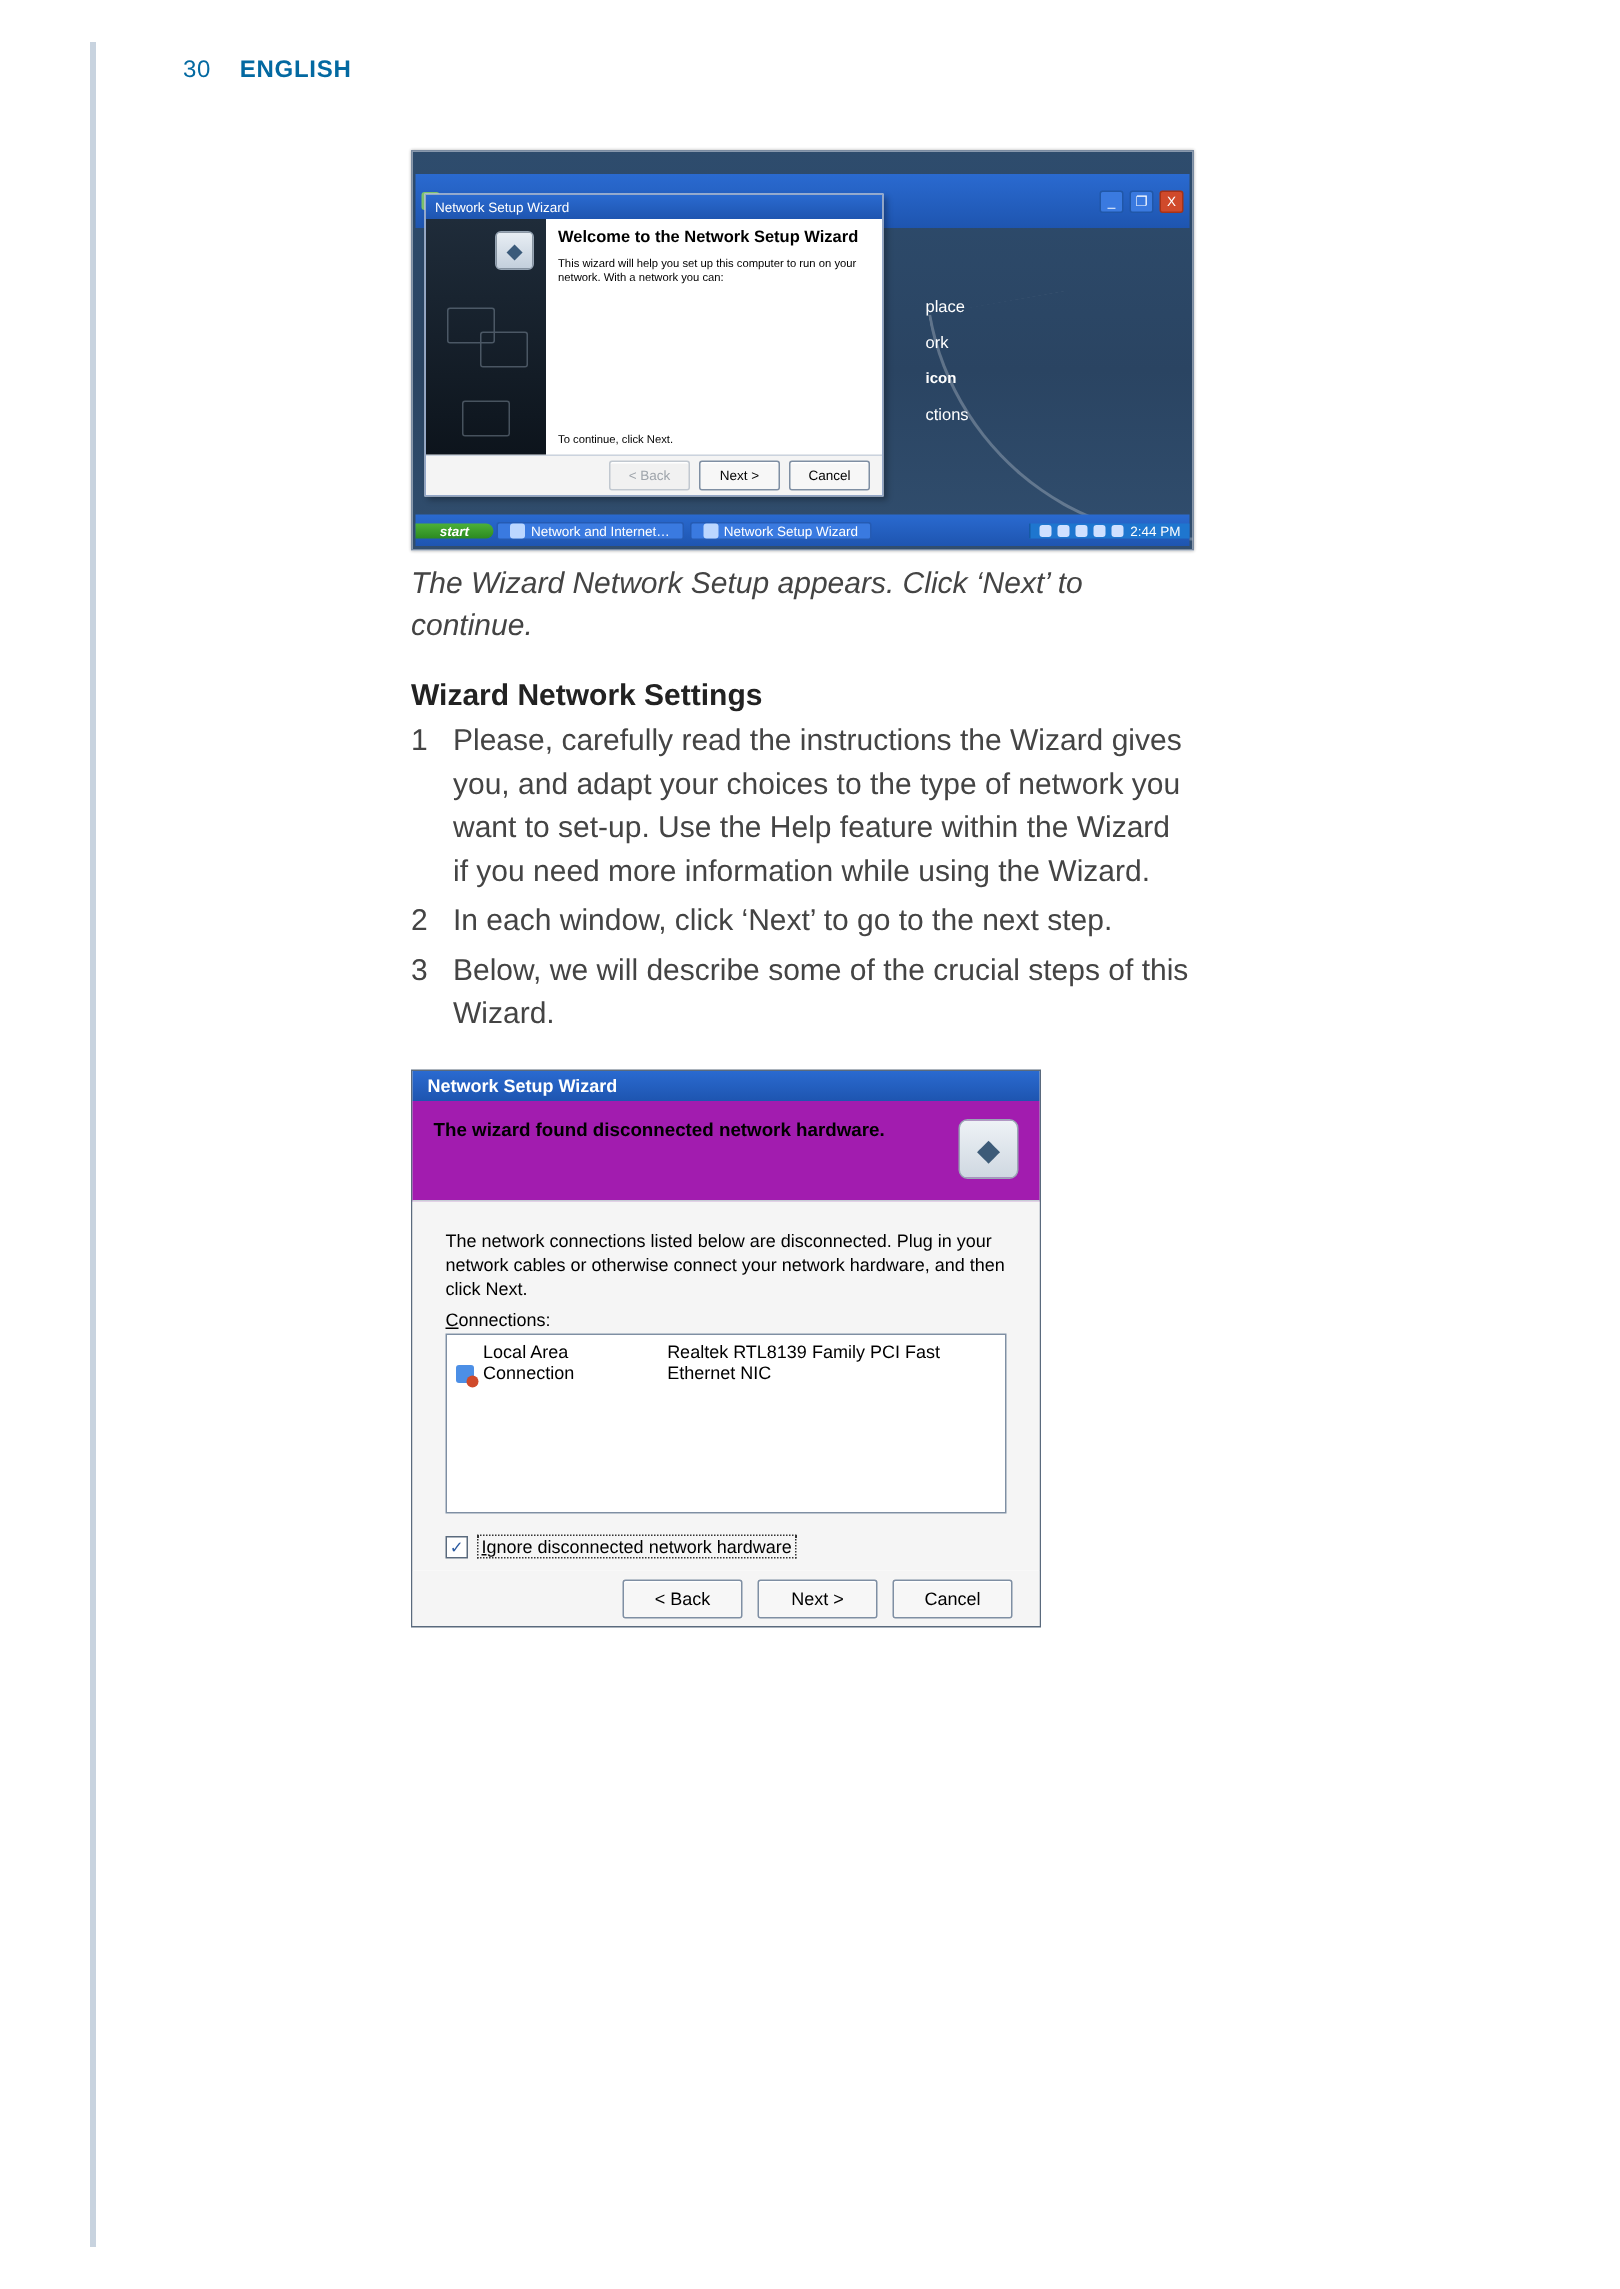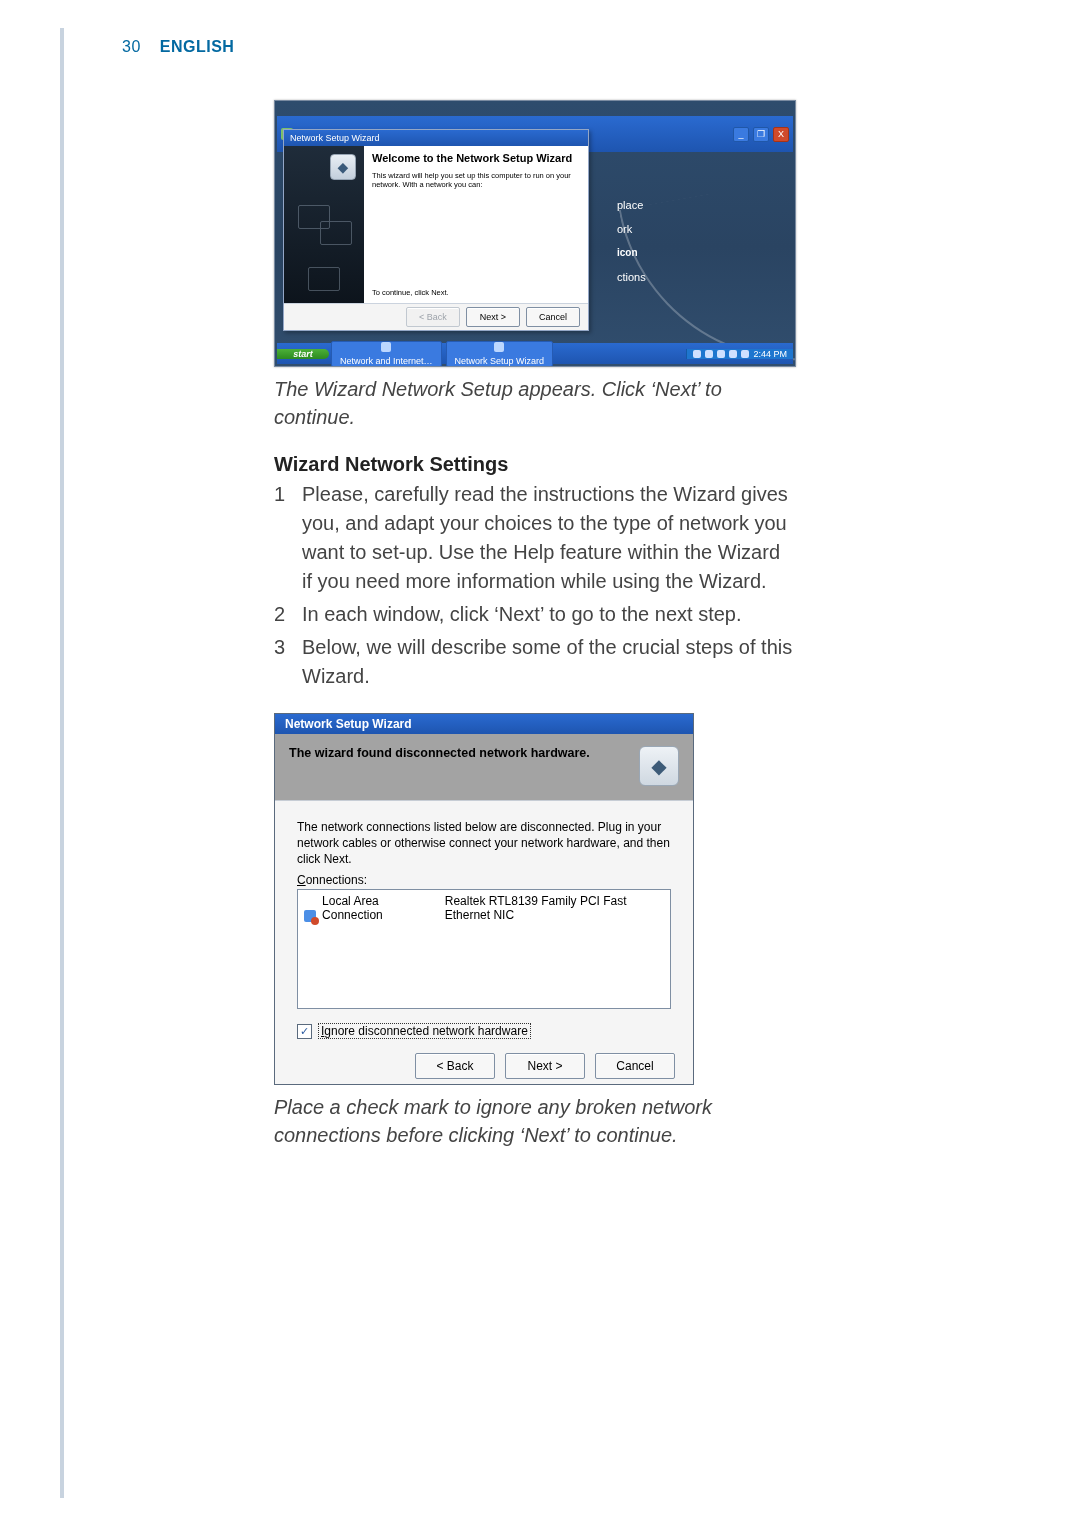--- a/index.html
+++ b/index.html
@@ -153,21 +153,21 @@
     display:flex;align-items:center;color:#fff;font-size:9px;
   }
   .startbtn{
     width:52px;background:linear-gradient(#4cb038,#2c8a20);
     border-radius:0 10px 10px 0;display:flex;align-items:center;justify-content:center;
     font-weight:700;font-style:italic;color:#fff;
     font-family: "Franklin Gothic", Arial, sans-serif;
   }
   .taskbtn{
     margin:2px 2px;padding:0 8px;background:#3a7ae0;border:1px solid #255bb3;
-    border-radius:2px;display:flex;align-items:center;gap:4px;flex-direction:column;
+    border-radius:2px;display:flex;align-items:center;gap:4px;
   }
   .taskbtn .ticon{width:10px;height:10px;background:#bcd7ff;border-radius:2px}
   .tray{
     margin-left:auto;background:#1e76cf;padding:0 6px;display:flex;align-items:center;gap:4px;
     border-left:1px solid #155aa6;
   }
   .tray .dot{width:8px;height:8px;background:#cfe0ff;border-radius:2px}
 
   
   .caption{
@@ -200,21 +200,21 @@
     border:1px solid #5a6a7d;
     background:#fff;
     display:flex;flex-direction:column;
     font-size:12px;color:#000;
   }
   .fig2 .wt{
     height:24px;background:linear-gradient(#2a6ad0,#1e55b0);
     color:#fff;font-size:12px;font-weight:700;display:flex;align-items:center;padding:0 10px;
   }
   .fig2 .hdr{
-    height:64px;background:#a3a3a3;border-bottom:1px solid #c7cdd5;
+    height:64px;background:#a21caf;border-bottom:1px solid #c7cdd5;
     display:flex;align-items:flex-start;padding:12px 14px 0;
   }
   .fig2 .hdr .t{font-weight:700;flex:1;font-size:12.5px}
   .fig2 .hdr .hicon{
     width:38px;height:38px;border:1px solid #9aa7b5;border-radius:6px;
     background:linear-gradient(#eef2f6,#cfd8e1);
     display:flex;align-items:center;justify-content:center;color:#3d5b78;font-size:20px;
   }
   .fig2 .body2{
     flex:1;background:#f5f5f5;padding:18px 22px 8px;
@@ -376,15 +376,14 @@
         </span>
       </div>
     </div>
     <div class="btnrow2">
       <div class="xpbtn2">&lt; Back</div>
       <div class="xpbtn2">Next &gt;</div>
       <div class="xpbtn2">Cancel</div>
     </div>
   </div>
 
-  <div class="caption">Place a check mark to ignore any broken network connections before clicking ‘Next’ to continue.</div>
 
 </div>
 
 </body></html>

